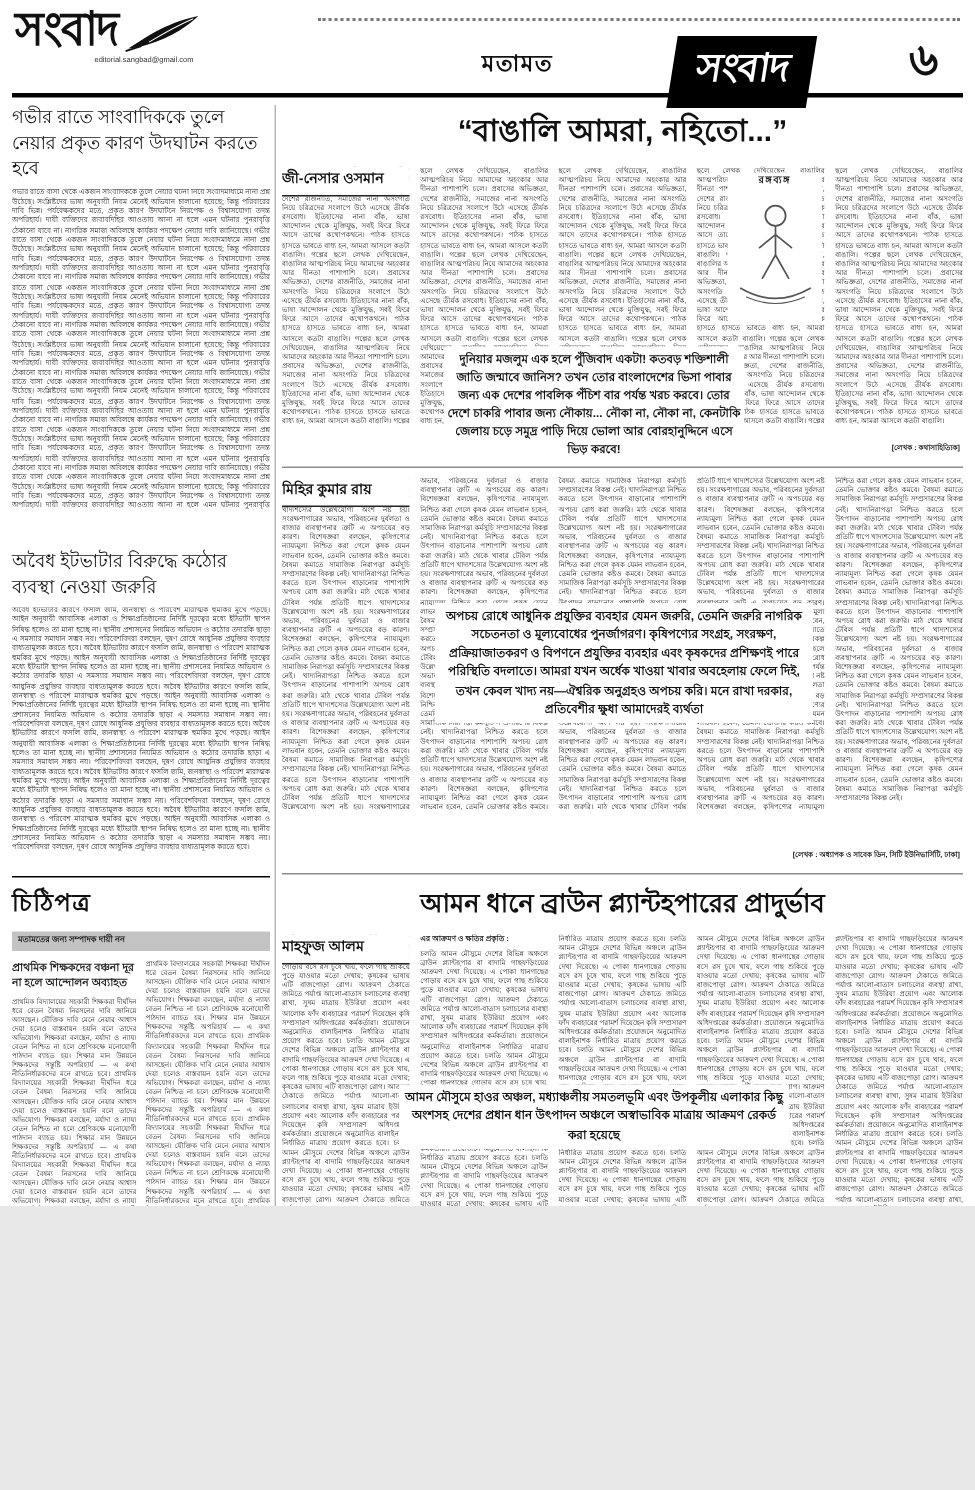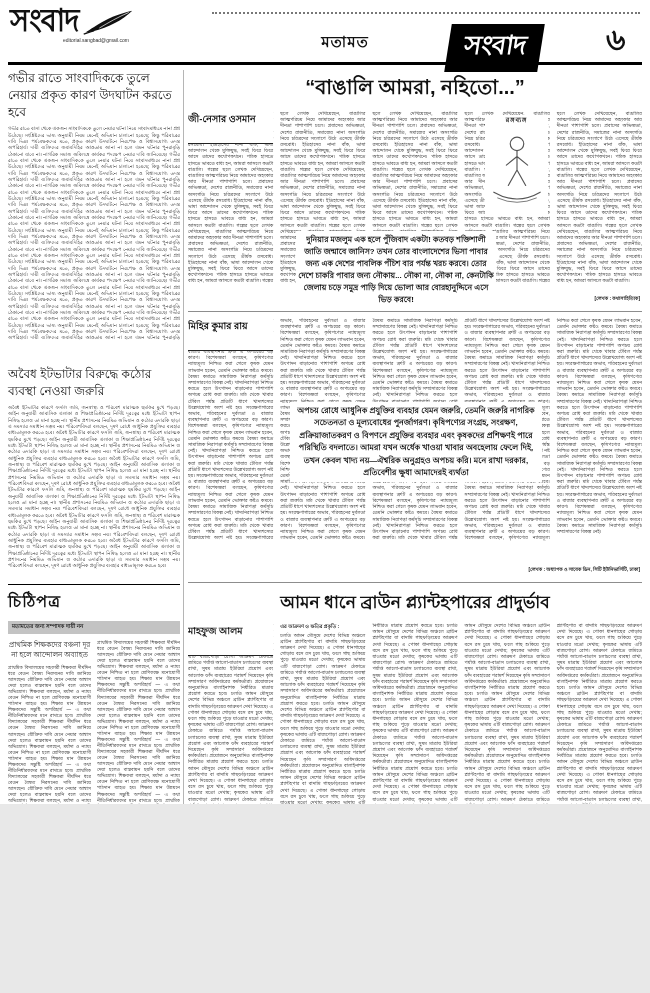--- a/index.html
+++ b/index.html
@@ -29,34 +29,34 @@
   .ed-title { font-size:12px; font-weight:400; line-height:1.4; }
   .ed-body { margin-top:6px; font-size:4.8px; line-height:1.32; text-align:justify; overflow:hidden; color:#222; }
   .ed-body.h1 { height:214px; }
   .ed-body.h2 { height:170px; margin-top:5px; }
   .ed2 { margin-top:26px; }
   .letters-rule { margin-top:9px; border-top:1.5px solid #000; }
   .letters-title { font-size:16px; font-weight:800; margin-top:4px; letter-spacing:1px; }
   .disclaimer { margin-top:5px; background:#c3c3c3; color:#1a1a1a; font-size:5.5px; font-weight:700; padding:2.5px 4px; }
   .letters-body { display:flex; gap:6px; margin-top:6px; height:378px; overflow:hidden; }
   .letters-col { flex:1; font-size:4.6px; line-height:1.32; text-align:justify; color:#222; overflow:hidden; }
-  .letter-title { font-size:7.2px; font-weight:400; line-height:1.45; margin-bottom:4px; text-align:center; }
+  .letter-title { font-size:7.2px; font-weight:700; line-height:1.45; margin-bottom:4px; text-align:left; }
 
   
   .main { position:absolute; left:188px; top:70px; width:454px; }
   .a-title-lg { text-align:center; font-size:20px; font-weight:800; margin:2px 0 6px; }
   .a-title-md { text-align:center; font-size:17px; font-weight:800; margin:2px 0 6px; }
   .a-body { position:relative; overflow:hidden; }
   .a-body .cols { column-count:5; column-gap:7px; font-size:4.7px; line-height:1.32; text-align:justify; height:100%; overflow:hidden; color:#222; }
   .cols p { margin-bottom:3px; }
   .cols .subhead { font-weight:800; font-size:5px; }
   .b1 { height:192px; }
   .b2 { height:256px; margin-top:4px; }
   .b3 { height:334px; margin-top:4px; }
-  .author { position:absolute; left:0; top:0; width:85px; background:#fff; font-size:9.5px; font-weight:800; padding:1px 0 16px; border-bottom:1px solid #222; }
+  .author { position:absolute; left:0; top:0; width:85px; background:#fff; font-size:9.5px; font-weight:800; padding:1px 0 3px; border-bottom:1px solid #222; }
   .pull-quote { position:absolute; background:#fff; font-weight:700; text-align:center; line-height:1.55; padding:3px 2px; }
   .q1 { left:108px; top:120px; width:200px; font-size:7.8px; }
   .q2 { left:102px; top:84px; width:252px; font-size:8px; }
   .q3 { left:78px; top:100px; width:260px; font-size:8px; }
   .credit { position:absolute; right:2px; bottom:0; background:#fff; font-size:4.8px; font-weight:700; padding-left:3px; }
   .art-divider { border-top:1px solid #8d8d8d; margin:8px 0 6px; }
 
   
   .cartoon { position:absolute; left:297px; top:4px; width:63px; height:100px; background:#fff; text-align:center; }
   .cartoon-label { font-size:6.5px; font-weight:800; letter-spacing:1px; margin-bottom:1px; }
@@ -144,17 +144,18 @@
     <div class="art-divider"></div>
 
     <div class="a-title-md">আমন ধানে ব্রাউন প্ল্যান্টহপারের প্রাদুর্ভাব</div>
     <div class="a-body b3">
       <div class="cols">
         <p>চলতি আমন মৌসুমে দেশের বিভিন্ন অঞ্চলে ব্রাউন প্ল্যান্টহপার বা বাদামি গাছফড়িংয়ের আক্রমণ দেখা দিয়েছে। এ পোকা ধানগাছের গোড়ায় বসে রস চুষে খায়, ফলে গাছ শুকিয়ে পুড়ে যাওয়ার মতো দেখায়; কৃষকের ভাষায় এটি বাজপোড়া রোগ। আক্রমণ ঠেকাতে জমিতে পর্যাপ্ত আলো-বাতাস চলাচলের ব্যবস্থা রাখা, সুষম মাত্রায় ইউরিয়া প্রয়োগ এবং আলোক ফাঁদ ব্যবহারের পরামর্শ দিয়েছেন কৃষি সম্প্রসারণ অধিদপ্তরের কর্মকর্তারা। প্রয়োজনে অনুমোদিত বালাইনাশক নির্ধারিত মাত্রায় প্রয়োগ করতে হবে। চলতি আমন মৌসুমে দেশের বিভিন্ন অঞ্চলে ব্রাউন প্ল্যান্টহপার বা বাদামি গাছফড়িংয়ের আক্রমণ দেখা দিয়েছে। এ পোকা ধানগাছের গোড়ায় বসে রস চুষে খায়, ফলে গাছ শুকিয়ে পুড়ে যাওয়ার মতো দেখায়; কৃষকের ভাষায় এটি বাজপোড়া রোগ। আক্রমণ ঠেকাতে জমিতে পর্যাপ্ত আলো-বাতাস চলাচলের ব্যবস্থা রাখা, সুষম মাত্রায় ইউরিয়া প্রয়োগ এবং আলোক ফাঁদ ব্যবহারের পরামর্শ দিয়েছেন কৃষি সম্প্রসারণ অধিদপ্তরের কর্মকর্তারা। প্রয়োজনে অনুমোদিত বালাইনাশক নির্ধারিত মাত্রায় প্রয়োগ করতে হবে। চলতি আমন মৌসুমে দেশের বিভিন্ন অঞ্চলে ব্রাউন প্ল্যান্টহপার বা বাদামি গাছফড়িংয়ের আক্রমণ দেখা দিয়েছে। এ পোকা ধানগাছের গোড়ায় বসে রস চুষে খায়, ফলে গাছ শুকিয়ে পুড়ে যাওয়ার মতো দেখায়; কৃষকের ভাষায় এটি বাজপোড়া রোগ। আক্রমণ ঠেকাতে জমিতে পর্যাপ্ত আলো-বাতাস চলাচলের ব্যবস্থা রাখা, সুষম মাত্রায় ইউরিয়া প্রয়োগ এবং আলোক ফাঁদ ব্যবহারের পরামর্শ দিয়েছেন কৃষি সম্প্রসারণ অধিদপ্তরের কর্মকর্তারা। প্রয়োজনে অনুমোদিত বালাইনাশক নির্ধারিত মাত্রায় প্রয়োগ করতে হবে। চলতি আমন মৌসুমে দেশের বিভিন্ন অঞ্চলে ব্রাউন প্ল্যান্টহপার বা বাদামি গাছফড়িংয়ের আক্রমণ দেখা দিয়েছে। এ পোকা ধানগাছের গোড়ায় বসে রস চুষে খায়, ফলে গাছ শুকিয়ে পুড়ে যাওয়ার মতো দেখায়; কৃষকের ভাষায় এটি বাজপোড়া রোগ। আক্রমণ ঠেকাতে জমিতে পর্যাপ্ত আলো-বাতাস চলাচলের ব্যবস্থা রাখা, সুষম মাত্রায় ইউরিয়া প্রয়োগ এবং আলোক ফাঁদ ব্যবহারের পরামর্শ দিয়েছেন কৃষি সম্প্রসারণ অধিদপ্তরের কর্মকর্তারা। প্রয়োজনে অনুমোদিত বালাইনাশক নির্ধারিত মাত্রায় প্রয়োগ করতে হবে।</p>
         <p class="subhead">এর আক্রমণ ও ক্ষতির প্রকৃতি :</p>
         <p>চলতি আমন মৌসুমে দেশের বিভিন্ন অঞ্চলে ব্রাউন প্ল্যান্টহপার বা বাদামি গাছফড়িংয়ের আক্রমণ দেখা দিয়েছে। এ পোকা ধানগাছের গোড়ায় বসে রস চুষে খায়, ফলে গাছ শুকিয়ে পুড়ে যাওয়ার মতো দেখায়; কৃষকের ভাষায় এটি বাজপোড়া রোগ। আক্রমণ ঠেকাতে জমিতে পর্যাপ্ত আলো-বাতাস চলাচলের ব্যবস্থা রাখা, সুষম মাত্রায় ইউরিয়া প্রয়োগ এবং আলোক ফাঁদ ব্যবহারের পরামর্শ দিয়েছেন কৃষি সম্প্রসারণ অধিদপ্তরের কর্মকর্তারা। প্রয়োজনে অনুমোদিত বালাইনাশক নির্ধারিত মাত্রায় প্রয়োগ করতে হবে। চলতি আমন মৌসুমে দেশের বিভিন্ন অঞ্চলে ব্রাউন প্ল্যান্টহপার বা বাদামি গাছফড়িংয়ের আক্রমণ দেখা দিয়েছে। এ পোকা ধানগাছের গোড়ায় বসে রস চুষে খায়, ফলে গাছ শুকিয়ে পুড়ে যাওয়ার মতো দেখায়; কৃষকের ভাষায় এটি বাজপোড়া রোগ। আক্রমণ ঠেকাতে জমিতে পর্যাপ্ত আলো-বাতাস চলাচলের ব্যবস্থা রাখা, সুষম মাত্রায় ইউরিয়া প্রয়োগ এবং আলোক ফাঁদ ব্যবহারের পরামর্শ দিয়েছেন কৃষি সম্প্রসারণ অধিদপ্তরের কর্মকর্তারা। প্রয়োজনে অনুমোদিত বালাইনাশক নির্ধারিত মাত্রায় প্রয়োগ করতে হবে। চলতি আমন মৌসুমে দেশের বিভিন্ন অঞ্চলে ব্রাউন প্ল্যান্টহপার বা বাদামি গাছফড়িংয়ের আক্রমণ দেখা দিয়েছে। এ পোকা ধানগাছের গোড়ায় বসে রস চুষে খায়, ফলে গাছ শুকিয়ে পুড়ে যাওয়ার মতো দেখায়; কৃষকের ভাষায় এটি বাজপোড়া রোগ। আক্রমণ ঠেকাতে জমিতে পর্যাপ্ত আলো-বাতাস চলাচলের ব্যবস্থা রাখা, সুষম মাত্রায় ইউরিয়া প্রয়োগ এবং আলোক ফাঁদ ব্যবহারের পরামর্শ দিয়েছেন কৃষি সম্প্রসারণ অধিদপ্তরের কর্মকর্তারা। প্রয়োজনে অনুমোদিত বালাইনাশক নির্ধারিত মাত্রায় প্রয়োগ করতে হবে। চলতি আমন মৌসুমে দেশের বিভিন্ন অঞ্চলে ব্রাউন প্ল্যান্টহপার বা বাদামি গাছফড়িংয়ের আক্রমণ দেখা দিয়েছে। এ পোকা ধানগাছের গোড়ায় বসে রস চুষে খায়, ফলে গাছ শুকিয়ে পুড়ে যাওয়ার মতো দেখায়; কৃষকের ভাষায় এটি বাজপোড়া রোগ। আক্রমণ ঠেকাতে জমিতে পর্যাপ্ত আলো-বাতাস চলাচলের ব্যবস্থা রাখা, সুষম মাত্রায় ইউরিয়া প্রয়োগ এবং আলোক ফাঁদ ব্যবহারের পরামর্শ দিয়েছেন কৃষি সম্প্রসারণ অধিদপ্তরের কর্মকর্তারা। প্রয়োজনে অনুমোদিত বালাইনাশক নির্ধারিত মাত্রায় প্রয়োগ করতে হবে। চলতি আমন মৌসুমে দেশের বিভিন্ন অঞ্চলে ব্রাউন প্ল্যান্টহপার বা বাদামি গাছফড়িংয়ের আক্রমণ দেখা দিয়েছে। এ পোকা ধানগাছের গোড়ায় বসে রস চুষে খায়, ফলে গাছ শুকিয়ে পুড়ে যাওয়ার মতো দেখায়; কৃষকের ভাষায় এটি বাজপোড়া রোগ। আক্রমণ ঠেকাতে জমিতে পর্যাপ্ত আলো-বাতাস চলাচলের ব্যবস্থা রাখা, সুষম মাত্রায় ইউরিয়া প্রয়োগ এবং আলোক ফাঁদ ব্যবহারের পরামর্শ দিয়েছেন কৃষি সম্প্রসারণ অধিদপ্তরের কর্মকর্তারা। প্রয়োজনে অনুমোদিত বালাইনাশক নির্ধারিত মাত্রায় প্রয়োগ করতে হবে। চলতি আমন মৌসুমে দেশের বিভিন্ন অঞ্চলে ব্রাউন প্ল্যান্টহপার বা বাদামি গাছফড়িংয়ের আক্রমণ দেখা দিয়েছে। এ পোকা ধানগাছের গোড়ায় বসে রস চুষে খায়, ফলে গাছ শুকিয়ে পুড়ে যাওয়ার মতো দেখায়; কৃষকের ভাষায় এটি বাজপোড়া রোগ। আক্রমণ ঠেকাতে জমিতে পর্যাপ্ত আলো-বাতাস চলাচলের ব্যবস্থা রাখা, সুষম মাত্রায় ইউরিয়া প্রয়োগ এবং আলোক ফাঁদ ব্যবহারের পরামর্শ দিয়েছেন কৃষি সম্প্রসারণ অধিদপ্তরের কর্মকর্তারা। প্রয়োজনে অনুমোদিত বালাইনাশক নির্ধারিত মাত্রায় প্রয়োগ করতে হবে। চলতি আমন মৌসুমে দেশের বিভিন্ন অঞ্চলে ব্রাউন প্ল্যান্টহপার বা বাদামি গাছফড়িংয়ের আক্রমণ দেখা দিয়েছে। এ পোকা ধানগাছের গোড়ায় বসে রস চুষে খায়, ফলে গাছ শুকিয়ে পুড়ে যাওয়ার মতো দেখায়; কৃষকের ভাষায় এটি বাজপোড়া রোগ। আক্রমণ ঠেকাতে জমিতে পর্যাপ্ত আলো-বাতাস চলাচলের ব্যবস্থা রাখা, সুষম মাত্রায় ইউরিয়া প্রয়োগ এবং আলোক ফাঁদ ব্যবহারের পরামর্শ দিয়েছেন কৃষি সম্প্রসারণ অধিদপ্তরের কর্মকর্তারা। প্রয়োজনে অনুমোদিত বালাইনাশক নির্ধারিত মাত্রায় প্রয়োগ করতে হবে। চলতি আমন মৌসুমে দেশের বিভিন্ন অঞ্চলে ব্রাউন প্ল্যান্টহপার বা বাদামি গাছফড়িংয়ের আক্রমণ দেখা দিয়েছে। এ পোকা ধানগাছের গোড়ায় বসে রস চুষে খায়, ফলে গাছ শুকিয়ে পুড়ে যাওয়ার মতো দেখায়; কৃষকের ভাষায় এটি বাজপোড়া রোগ। আক্রমণ ঠেকাতে জমিতে পর্যাপ্ত আলো-বাতাস চলাচলের ব্যবস্থা রাখা, সুষম মাত্রায় ইউরিয়া প্রয়োগ এবং আলোক ফাঁদ ব্যবহারের পরামর্শ দিয়েছেন কৃষি সম্প্রসারণ অধিদপ্তরের কর্মকর্তারা। প্রয়োজনে অনুমোদিত বালাইনাশক নির্ধারিত মাত্রায় প্রয়োগ করতে হবে। চলতি আমন মৌসুমে দেশের বিভিন্ন অঞ্চলে ব্রাউন প্ল্যান্টহপার বা বাদামি গাছফড়িংয়ের আক্রমণ দেখা দিয়েছে। এ পোকা ধানগাছের গোড়ায় বসে রস চুষে খায়, ফলে গাছ শুকিয়ে পুড়ে যাওয়ার মতো দেখায়; কৃষকের ভাষায় এটি বাজপোড়া রোগ। আক্রমণ ঠেকাতে জমিতে পর্যাপ্ত আলো-বাতাস চলাচলের ব্যবস্থা রাখা, সুষম মাত্রায় ইউরিয়া প্রয়োগ এবং আলোক ফাঁদ ব্যবহারের পরামর্শ দিয়েছেন কৃষি সম্প্রসারণ অধিদপ্তরের কর্মকর্তারা। প্রয়োজনে অনুমোদিত বালাইনাশক নির্ধারিত মাত্রায় প্রয়োগ করতে হবে। চলতি আমন মৌসুমে দেশের বিভিন্ন অঞ্চলে ব্রাউন প্ল্যান্টহপার বা বাদামি গাছফড়িংয়ের আক্রমণ দেখা দিয়েছে। এ পোকা ধানগাছের গোড়ায় বসে রস চুষে খায়, ফলে গাছ শুকিয়ে পুড়ে যাওয়ার মতো দেখায়; কৃষকের ভাষায় এটি বাজপোড়া রোগ। আক্রমণ ঠেকাতে জমিতে পর্যাপ্ত আলো-বাতাস চলাচলের ব্যবস্থা রাখা, সুষম মাত্রায় ইউরিয়া প্রয়োগ এবং আলোক ফাঁদ ব্যবহারের পরামর্শ দিয়েছেন কৃষি সম্প্রসারণ অধিদপ্তরের কর্মকর্তারা। প্রয়োজনে অনুমোদিত বালাইনাশক নির্ধারিত মাত্রায় প্রয়োগ করতে হবে। চলতি আমন মৌসুমে দেশের বিভিন্ন অঞ্চলে ব্রাউন প্ল্যান্টহপার বা বাদামি গাছফড়িংয়ের আক্রমণ দেখা দিয়েছে। এ পোকা ধানগাছের গোড়ায় বসে রস চুষে খায়, ফলে গাছ শুকিয়ে পুড়ে যাওয়ার মতো দেখায়; কৃষকের ভাষায় এটি বাজপোড়া রোগ। আক্রমণ ঠেকাতে জমিতে পর্যাপ্ত আলো-বাতাস চলাচলের ব্যবস্থা রাখা, সুষম মাত্রায় ইউরিয়া প্রয়োগ এবং আলোক ফাঁদ ব্যবহারের পরামর্শ দিয়েছেন কৃষি সম্প্রসারণ অধিদপ্তরের কর্মকর্তারা। প্রয়োজনে অনুমোদিত বালাইনাশক নির্ধারিত মাত্রায় প্রয়োগ করতে হবে। চলতি আমন মৌসুমে দেশের বিভিন্ন অঞ্চলে ব্রাউন প্ল্যান্টহপার বা বাদামি গাছফড়িংয়ের আক্রমণ দেখা দিয়েছে। এ পোকা ধানগাছের গোড়ায় বসে রস চুষে খায়, ফলে গাছ শুকিয়ে পুড়ে যাওয়ার মতো দেখায়; কৃষকের ভাষায় এটি বাজপোড়া রোগ। আক্রমণ ঠেকাতে জমিতে পর্যাপ্ত আলো-বাতাস চলাচলের ব্যবস্থা রাখা, সুষম মাত্রায় ইউরিয়া প্রয়োগ এবং আলোক ফাঁদ ব্যবহারের পরামর্শ দিয়েছেন কৃষি সম্প্রসারণ অধিদপ্তরের কর্মকর্তারা। প্রয়োজনে অনুমোদিত বালাইনাশক নির্ধারিত মাত্রায় প্রয়োগ করতে হবে। চলতি আমন মৌসুমে দেশের বিভিন্ন অঞ্চলে ব্রাউন প্ল্যান্টহপার বা বাদামি গাছফড়িংয়ের আক্রমণ দেখা দিয়েছে। এ পোকা ধানগাছের গোড়ায় বসে রস চুষে খায়, ফলে গাছ শুকিয়ে পুড়ে যাওয়ার মতো দেখায়; কৃষকের ভাষায় এটি বাজপোড়া রোগ। আক্রমণ ঠেকাতে জমিতে পর্যাপ্ত আলো-বাতাস চলাচলের ব্যবস্থা রাখা, সুষম মাত্রায় ইউরিয়া প্রয়োগ এবং আলোক ফাঁদ ব্যবহারের পরামর্শ দিয়েছেন কৃষি সম্প্রসারণ অধিদপ্তরের কর্মকর্তারা। প্রয়োজনে অনুমোদিত বালাইনাশক নির্ধারিত মাত্রায় প্রয়োগ করতে হবে। চলতি আমন মৌসুমে দেশের বিভিন্ন অঞ্চলে ব্রাউন প্ল্যান্টহপার বা বাদামি গাছফড়িংয়ের আক্রমণ দেখা দিয়েছে। এ পোকা ধানগাছের গোড়ায় বসে রস চুষে খায়, ফলে গাছ শুকিয়ে পুড়ে যাওয়ার মতো দেখায়; কৃষকের ভাষায় এটি বাজপোড়া রোগ। আক্রমণ ঠেকাতে জমিতে পর্যাপ্ত আলো-বাতাস চলাচলের ব্যবস্থা রাখা, সুষম মাত্রায় ইউরিয়া প্রয়োগ এবং আলোক ফাঁদ ব্যবহারের পরামর্শ দিয়েছেন কৃষি সম্প্রসারণ অধিদপ্তরের কর্মকর্তারা। প্রয়োজনে অনুমোদিত বালাইনাশক নির্ধারিত মাত্রায় প্রয়োগ করতে হবে। চলতি আমন মৌসুমে দেশের বিভিন্ন অঞ্চলে ব্রাউন প্ল্যান্টহপার বা বাদামি গাছফড়িংয়ের আক্রমণ দেখা দিয়েছে। এ পোকা ধানগাছের গোড়ায় বসে রস চুষে খায়, ফলে গাছ শুকিয়ে পুড়ে যাওয়ার মতো দেখায়; কৃষকের ভাষায় এটি বাজপোড়া রোগ। আক্রমণ ঠেকাতে জমিতে পর্যাপ্ত আলো-বাতাস চলাচলের ব্যবস্থা রাখা, সুষম মাত্রায় ইউরিয়া প্রয়োগ এবং আলোক ফাঁদ ব্যবহারের পরামর্শ দিয়েছেন কৃষি সম্প্রসারণ অধিদপ্তরের কর্মকর্তারা। প্রয়োজনে অনুমোদিত বালাইনাশক নির্ধারিত মাত্রায় প্রয়োগ করতে হবে। চলতি আমন মৌসুমে দেশের বিভিন্ন অঞ্চলে ব্রাউন প্ল্যান্টহপার বা বাদামি গাছফড়িংয়ের আক্রমণ দেখা দিয়েছে। এ পোকা ধানগাছের গোড়ায় বসে রস চুষে খায়, ফলে গাছ শুকিয়ে পুড়ে যাওয়ার মতো দেখায়; কৃষকের ভাষায় এটি বাজপোড়া রোগ। আক্রমণ ঠেকাতে জমিতে পর্যাপ্ত আলো-বাতাস চলাচলের ব্যবস্থা রাখা, সুষম মাত্রায় ইউরিয়া প্রয়োগ এবং আলোক ফাঁদ ব্যবহারের পরামর্শ দিয়েছেন কৃষি সম্প্রসারণ অধিদপ্তরের কর্মকর্তারা। প্রয়োজনে অনুমোদিত বালাইনাশক নির্ধারিত মাত্রায় প্রয়োগ করতে হবে।</p>
       </div>
       <div class="author">মাহফুজ আলম</div>
+      <div class="pull-quote q3">আমন মৌসুমে হাওর অঞ্চল, মধ্যাঞ্চলীয় সমতলভূমি এবং উপকূলীয় এলাকার কিছু অংশসহ দেশের প্রধান ধান উৎপাদন অঞ্চলে অস্বাভাবিক মাত্রায় আক্রমণ রেকর্ড করা হয়েছে</div>
       <div class="credit">[লেখক : কৃষিবিদ]</div>
     </div>
 
   </div>
 </div>
 
 </body></html>

